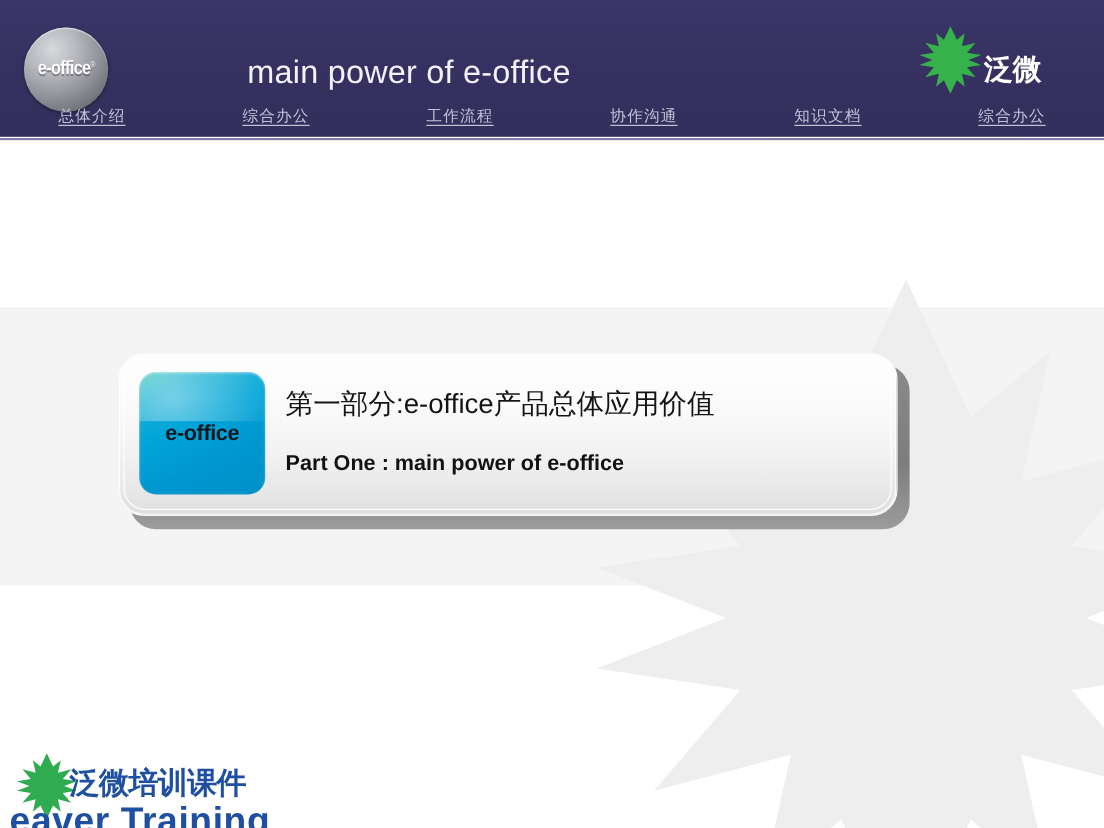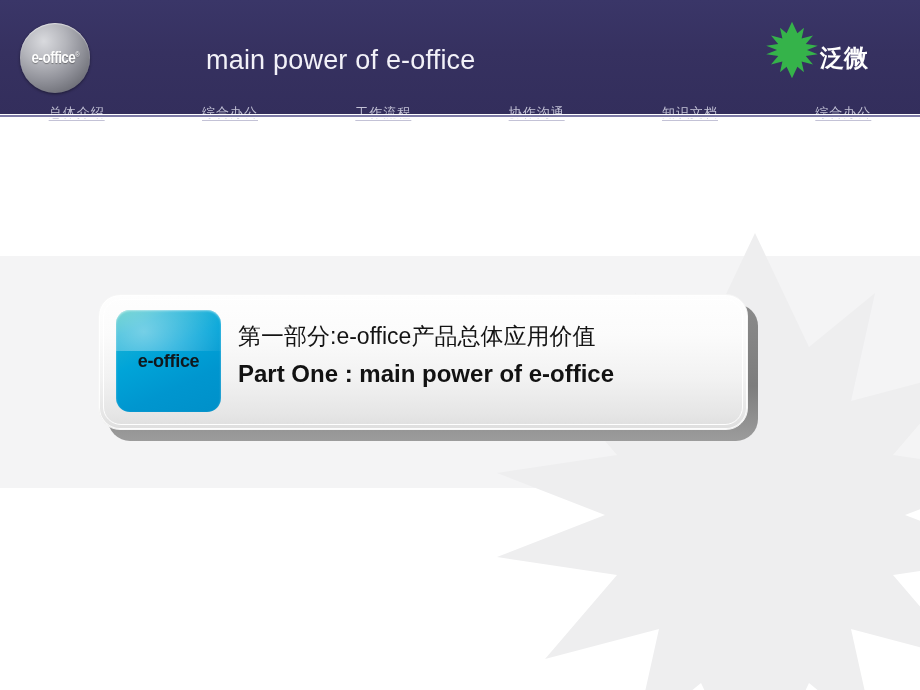--- a/index.html
+++ b/index.html
@@ -135,21 +135,21 @@
     font-size: 30px;
     font-weight: bold;
     letter-spacing: -0.5px;
     white-space: nowrap;
   }
 
   
   .nav {
     position: absolute;
     left: 0;
-    top: 104px;
+    top: 88px;
     width: 920px;
     height: 20px;
     display: flex;
   }
   .nav-item {
     flex: 1 1 0;
     text-align: center;
     color: #c3c2d6;
     font-size: 13px;
     letter-spacing: 1px;
@@ -253,24 +253,24 @@
     width: 490px;
   }
   .card-title-cn {
     color: #141414;
     font-size: 23px;
     line-height: 32px;
     white-space: nowrap;
   }
   .card-title-en {
     color: #121212;
-    font-size: 24px;
+    font-size: 18px;
     font-weight: bold;
     line-height: 28px;
-    margin-top: 8px;
+    margin-top: 20px;
     white-space: nowrap;
   }
 
   
   .footer-logo {
     position: absolute;
     left: 2px;
     top: 622px;
     width: 230px;
     height: 68px;
@@ -397,15 +397,24 @@
     </div>
     <div class="card-icon">
       <span class="lbl">e-office</span>
     </div>
     <div class="card-text">
       <div class="card-title-cn">第一部分:e-office产品总体应用价值</div>
       <div class="card-title-en">Part One : main power of e-office</div>
     </div>
   </div>
 
+  <div class="footer-logo">
+    <div class="star">
+      <svg viewBox="0 0 200 200" xmlns="http://www.w3.org/2000/svg">
+        <polygon fill="#2fac4f" points="100,6 118,44 140,26 132,62 170,52 146,80 186,86 150,100 186,114 146,120 170,148 132,138 140,174 118,156 100,194 82,156 60,174 68,138 30,148 54,120 14,114 50,100 14,86 54,80 30,52 68,62 60,26 82,44"></polygon>
+      </svg>
+    </div>
+    <div class="cn">泛微培训课件</div>
+    <div class="en">eaver Training</div>
+  </div>
 
 
 </div>
 
 </body></html>

